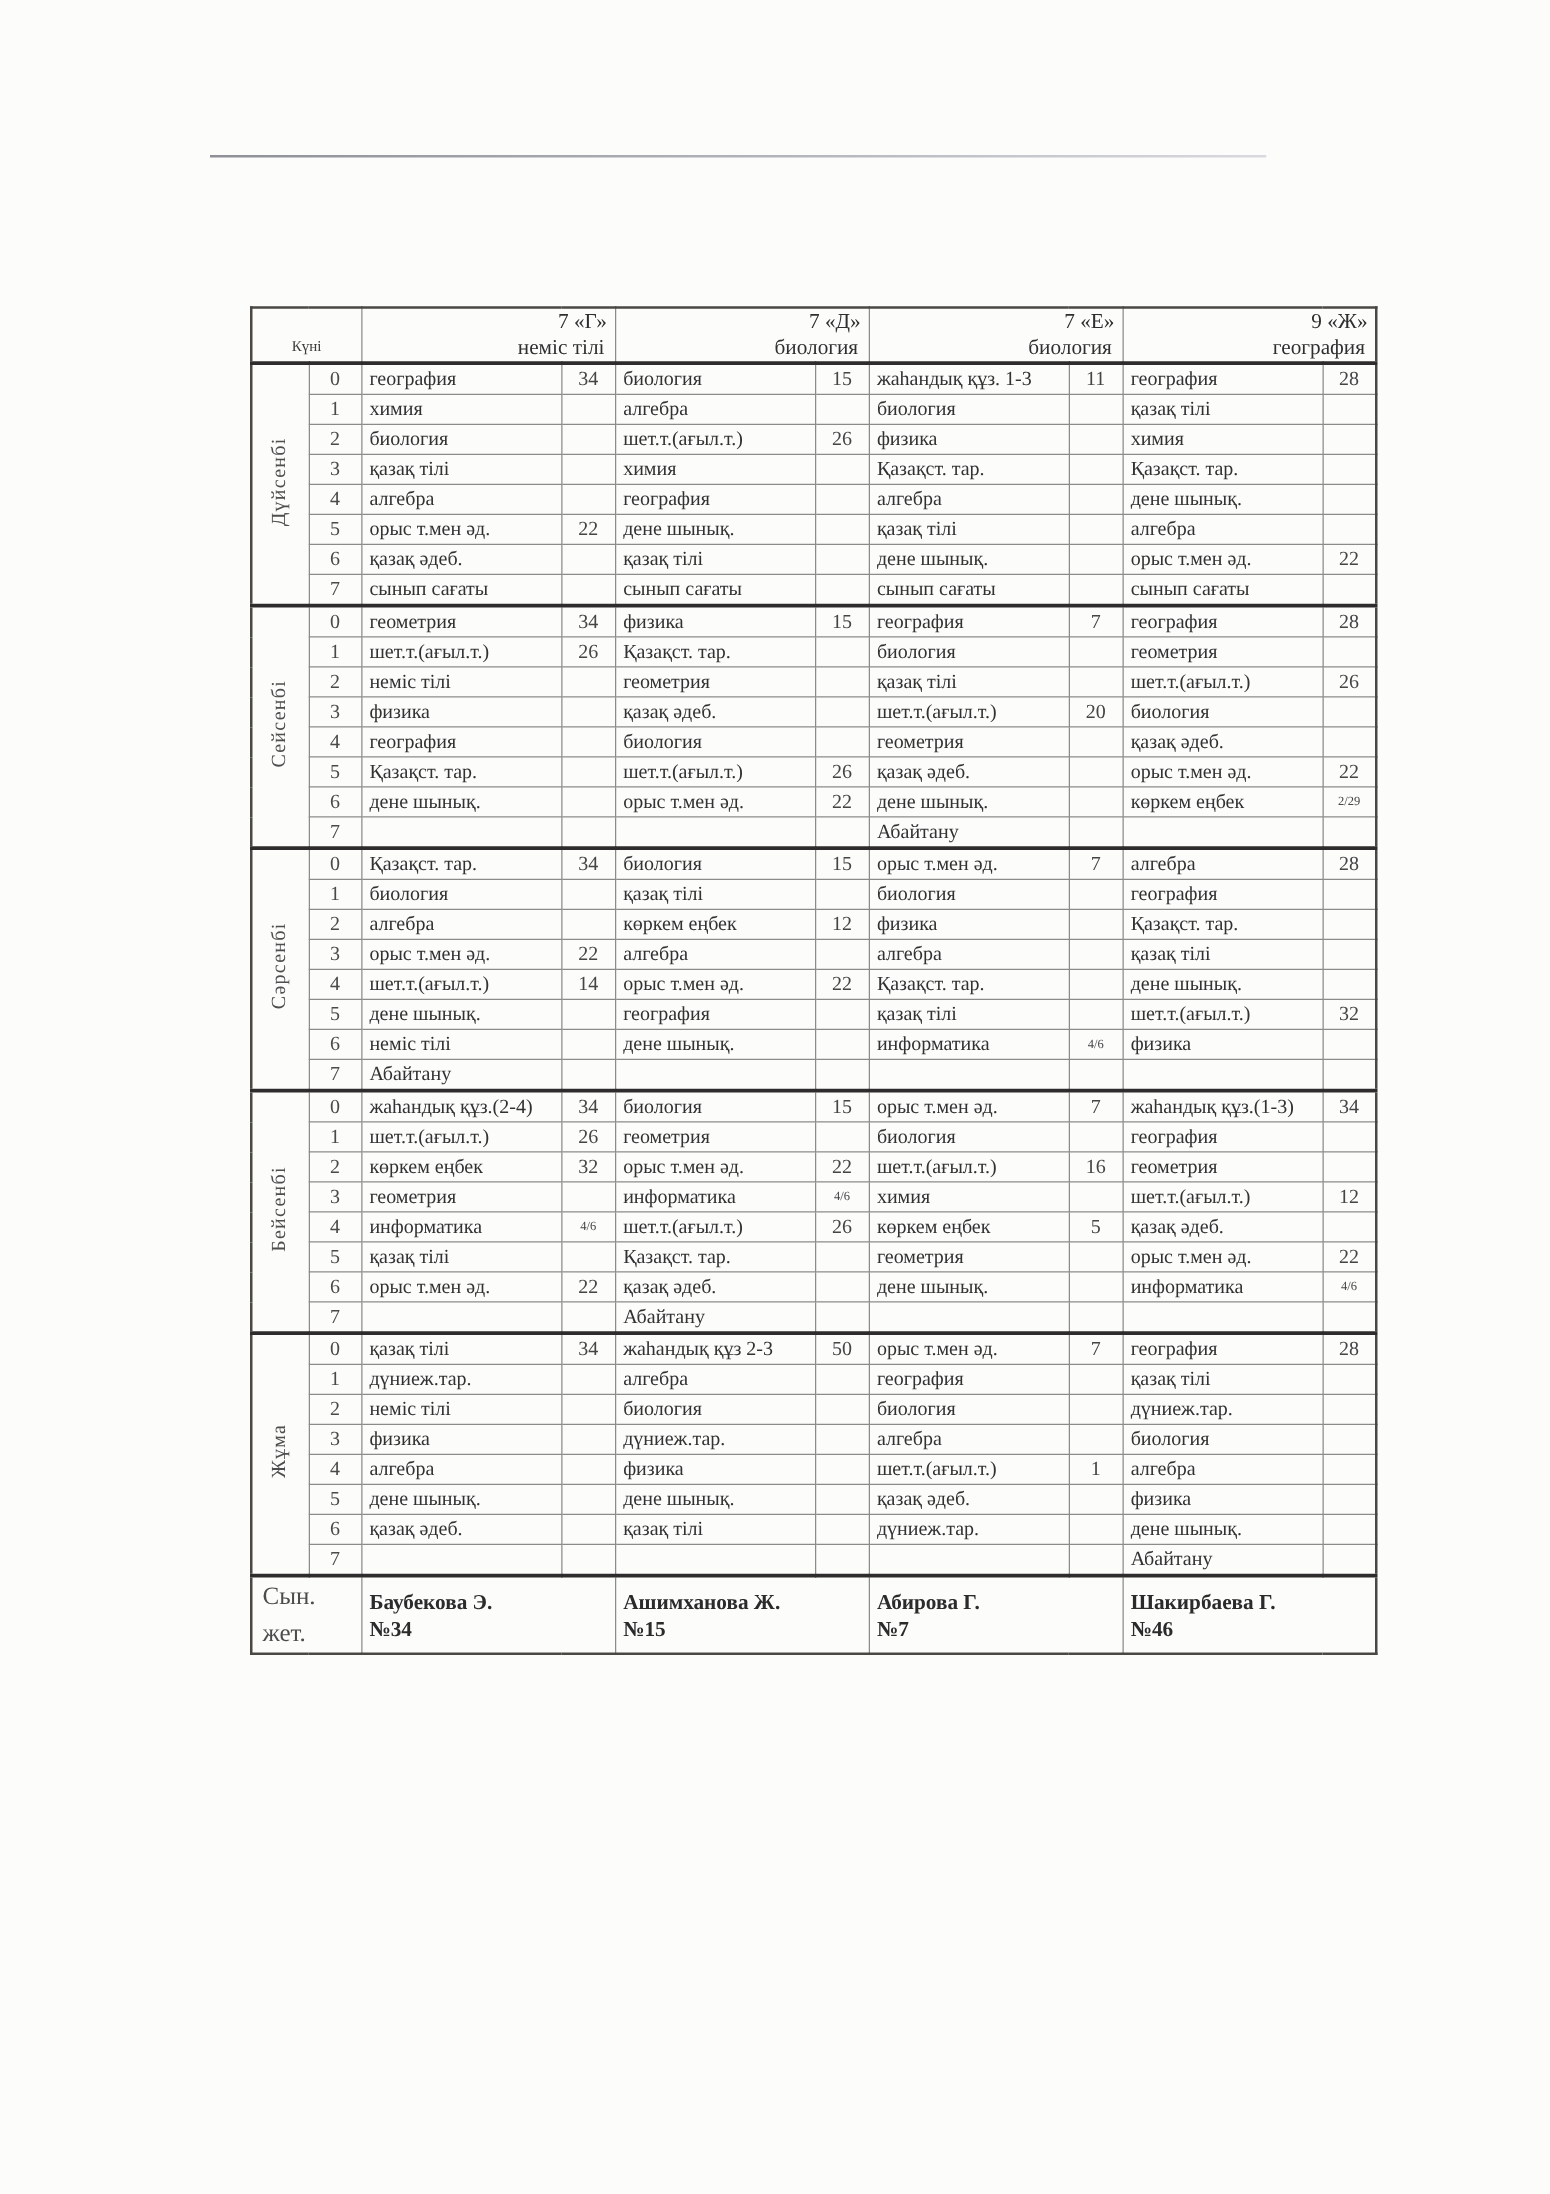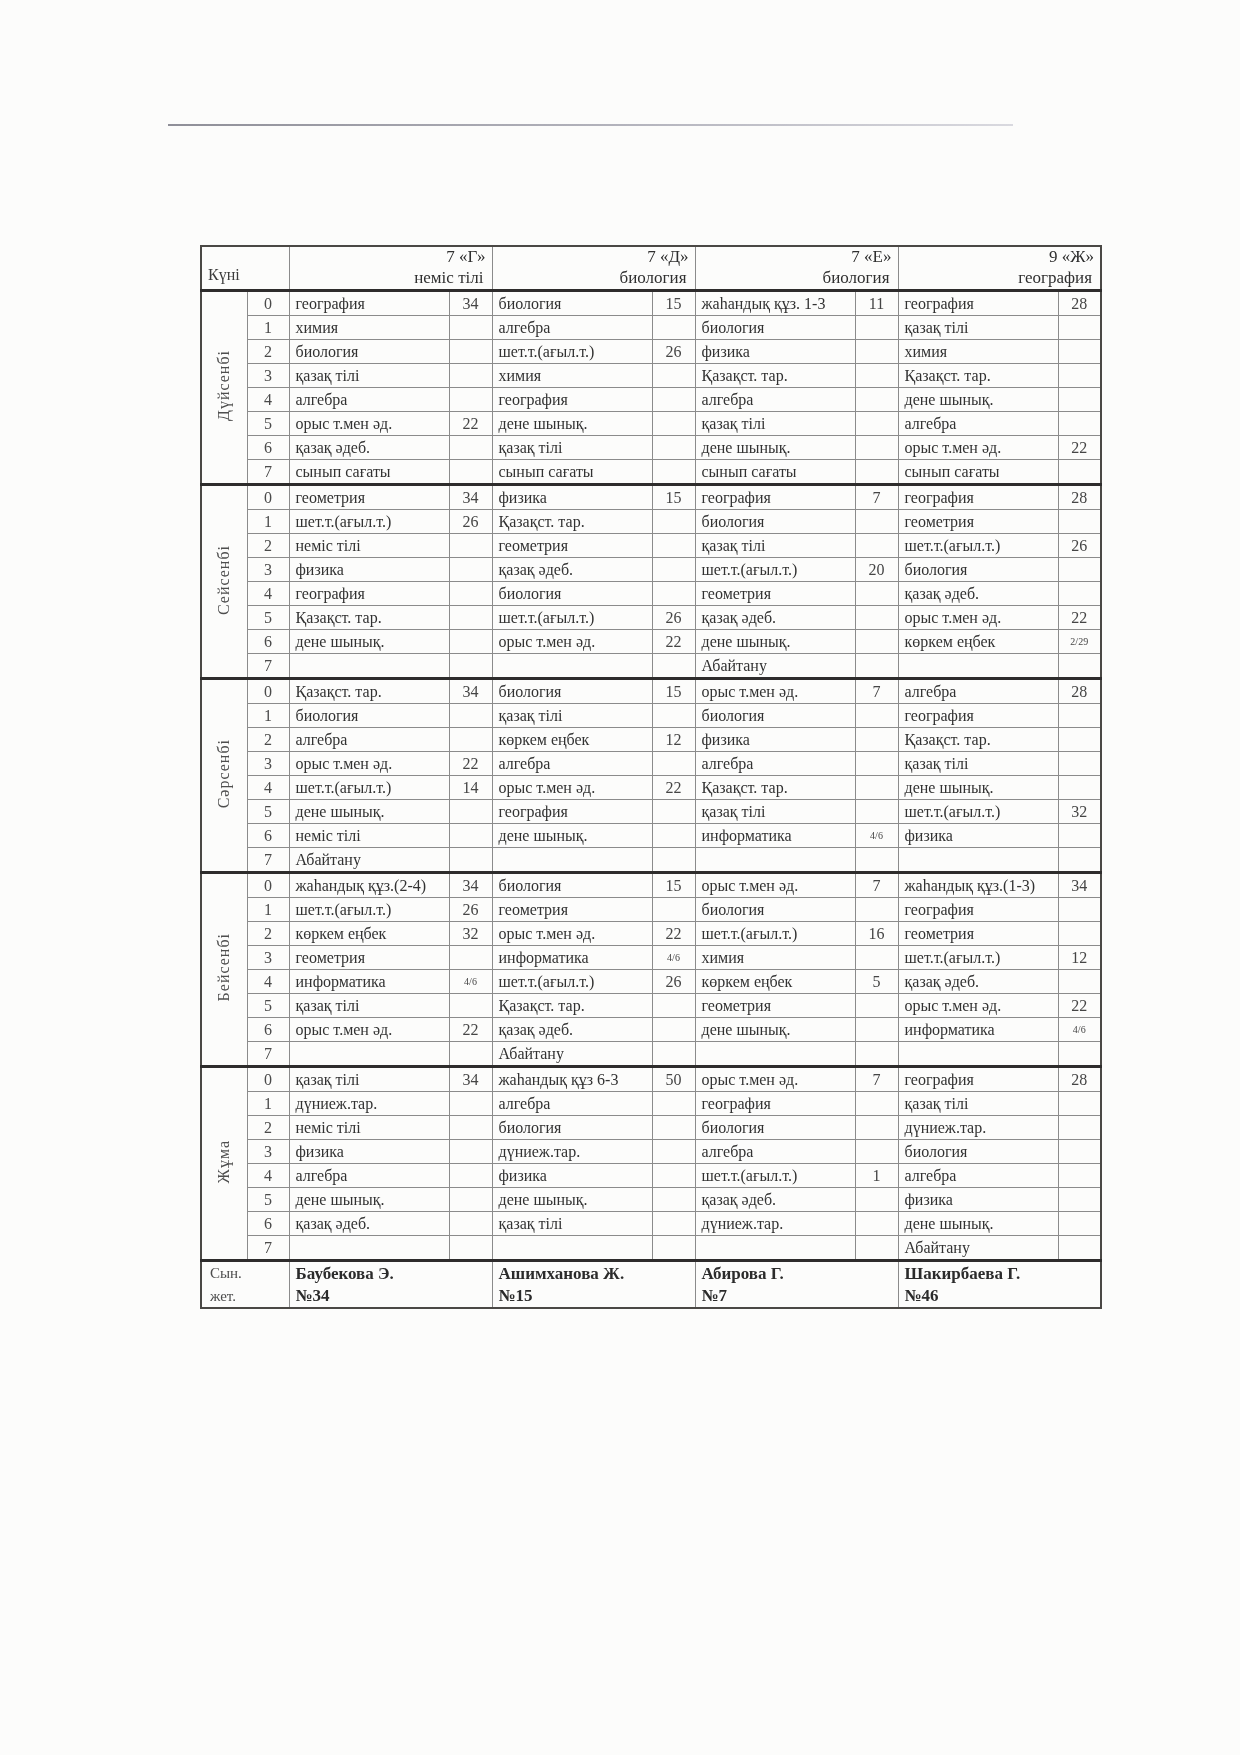--- a/index.html
+++ b/index.html
@@ -26,38 +26,38 @@
     border:1px solid #8b8b8b;
     padding:0 6px;height:23px;
     font-size:16px;line-height:1.12;
     overflow:hidden;white-space:nowrap;
     color:#343434;
   }
   thead th{
     border-bottom:3px solid #2e2c2c;
     height:46px;vertical-align:bottom;font-weight:normal;
   }
-  th.kuni{text-align:left;font-size:16px;padding-bottom:5px;color:#3c3c3c}
+  th.kuni{text-align:center;font-size:12px;padding-bottom:5px;color:#3c3c3c}
   .class-head .cname{text-align:right;font-size:17px;color:#2f2f2f}
   .class-head .csubj{text-align:right;font-size:17px;padding:2px 2px 2px 0;color:#2f2f2f}
   tbody.day{border-top:3px solid #2e2c2c}
   td.day-label{padding:0;text-align:center;vertical-align:middle}
   td.day-label span{
     display:inline-block;
     writing-mode:vertical-rl;transform:rotate(180deg);
     font-size:16px;color:#4e4e4e;letter-spacing:1px;
   }
   td.num{text-align:center;color:#4a4a4a}
   td.subj{text-align:left;color:#323232}
   td.room{text-align:center;color:#454545}
   td.room.frac{font-size:10px}
   tfoot{border-top:3px solid #2e2c2c}
   tfoot td{height:72px;vertical-align:middle}
   td.foot-label{
-    white-space:pre-line;font-size:15px;color:#4c4c4c;line-height:1.5;
+    white-space:pre-line;font-size:20px;color:#4c4c4c;line-height:1.5;
     text-align:left;padding-left:8px;
   }
   td.teacher{font-weight:bold;font-size:17px;color:#2b2b2b}
   td.teacher .tname{margin-bottom:3px}
 </style>
 </head>
 <body>
 
 <div class="page">
   <div class="scan-line"></div>
@@ -461,21 +461,21 @@
           <td class="subj"></td>
           <td class="room"></td>
         </tr>
       </tbody>
       <tbody class="day">
         <tr>
           <td class="day-label" rowspan="8"><span>Жұма</span></td>
           <td class="num">0</td>
           <td class="subj">қазақ тілі</td>
           <td class="room">34</td>
-          <td class="subj">жаһандық құз 6-3</td>
+          <td class="subj">жаһандық құз 2-3</td>
           <td class="room">50</td>
           <td class="subj">орыс т.мен әд.</td>
           <td class="room">7</td>
           <td class="subj">география</td>
           <td class="room">28</td>
         </tr>
         <tr>
           <td class="num">1</td>
           <td class="subj">дүниеж.тар.</td>
           <td class="room"></td>

